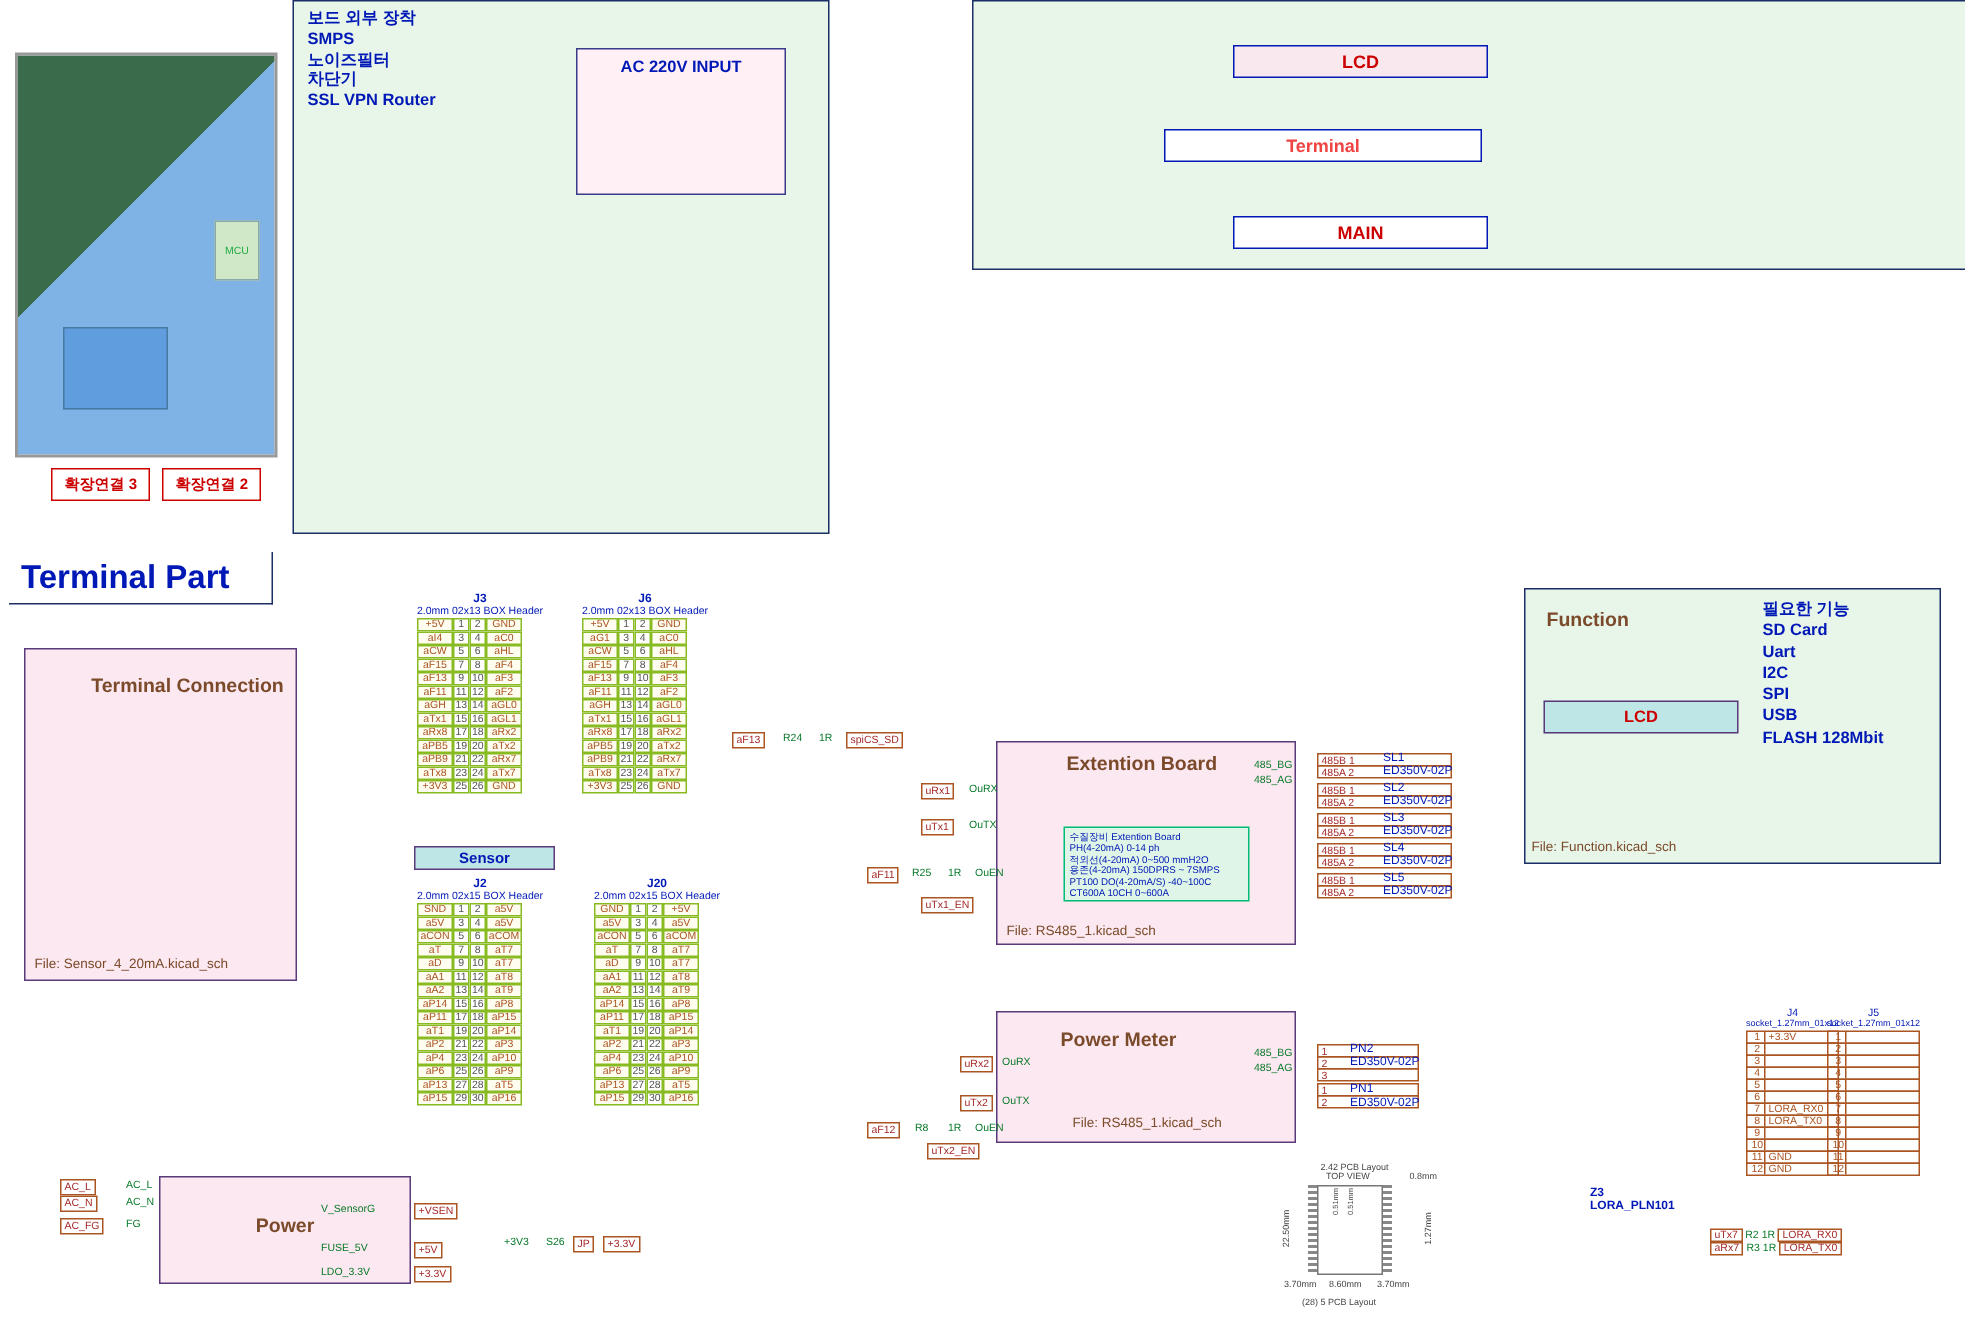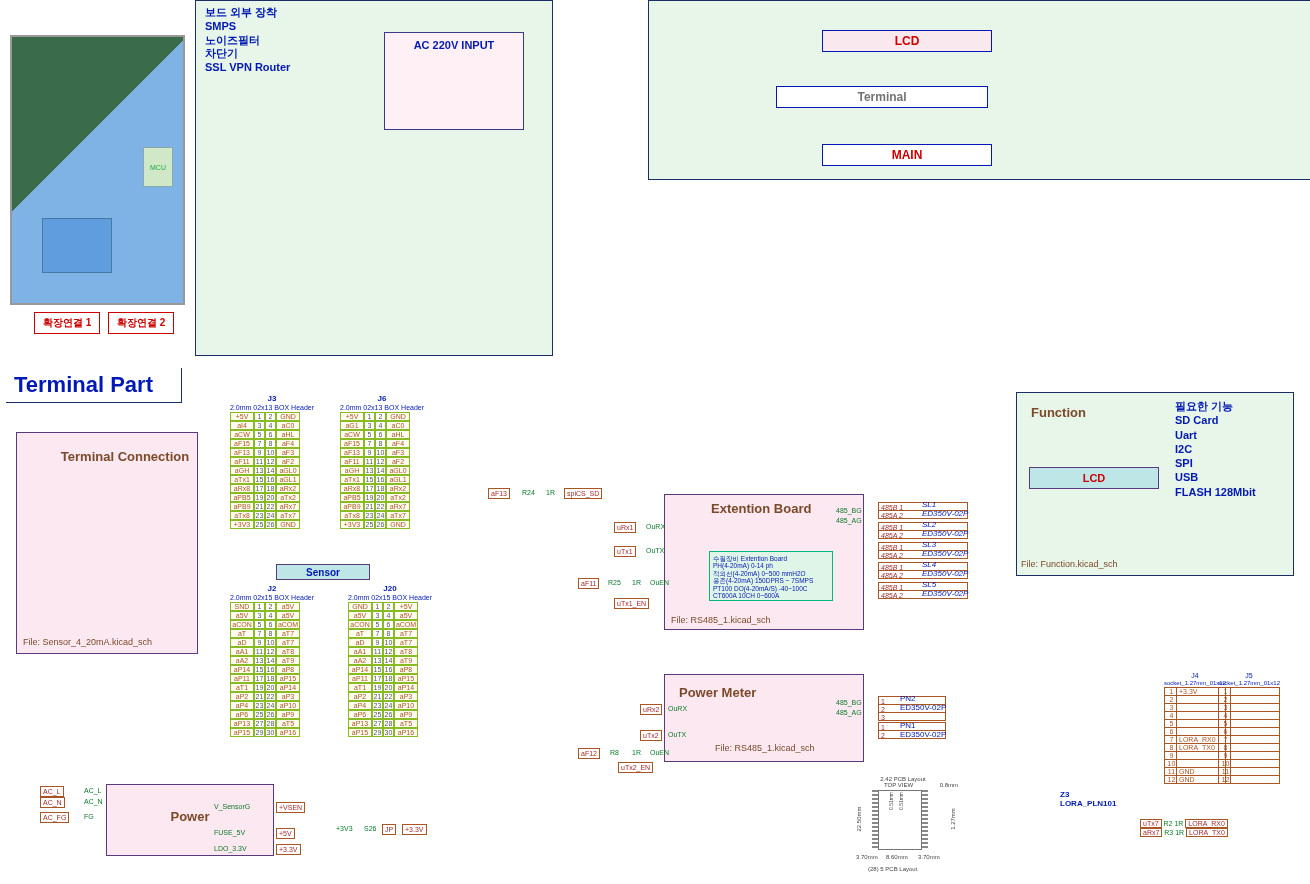--- a/index.html
+++ b/index.html
@@ -17,56 +17,56 @@
   .ext-btn { position:absolute; border:1px solid #c00; background:#fff; color:#c00; font-size:10px; font-weight:bold; padding:3px 8px; }
   .ext-btn.b1 { left:34px; top:312px; }
   .ext-btn.b2 { left:108px; top:312px; }
 
   .notes { position:absolute; color:#0018b5; font-size:11px; line-height:1.25; font-weight:bold; }
   .notes.left { left:205px; top:6px; width:180px; }
   .notes.right { left:656px; top:6px; width:200px; }
 
   .ac-box { position:absolute; left:384px; top:32px; width:140px; height:98px; background:#fff0f6; border:1px solid #3a3a8a; color:#0018b5; font-size:11px; text-align:center; padding-top:6px; font-weight:bold;}
 
-  .case-block { position:absolute; border:1px solid #0018b5; color:#737373; background:#fff; font-size:12px; font-weight:bold; display:flex; align-items:center; justify-content:center; width:170px; height:22px; }
+  .case-block { position:absolute; border:1px solid #0018b5; color:#ef4444; background:#fff; font-size:12px; font-weight:bold; display:flex; align-items:center; justify-content:center; width:170px; height:22px; }
   .case-lcd { left:822px; top:30px; background:#f9e8ee; color:#c00; }
   .case-term { left:776px; top:86px; width:212px; }
   .case-main { left:822px; top:144px; color:#c00; }
 
   .terminal-title { position:absolute; left:6px; top:368px; color:#0018b5; font-size:22px; font-weight:bold; border-bottom:1px solid #1b2f66; padding:4px 8px; width:176px; border-right:1px solid #1b2f66;}
 
   .pink-panel { position:absolute; border:1px solid #5a3a7a; background:#fce8f0; }
   .pink-title { color:#7a4a2a; font-size:13px; font-weight:bold; }
   .file-lbl { color:#7a4a2a; font-size:9px; position:absolute; }
 
   .term-conn { left:16px; top:432px; width:182px; height:222px;padding-left:36px; }
   .term-conn .pink-title { display:block; text-align:center; margin-top:16px; }
 
   .power-panel { left:106px; top:784px; width:168px; height:72px; }
   .power-panel .pink-title { display:block; text-align:center; margin-top:24px; }
 
   .ext-board { left:664px; top:494px; width:200px; height:136px; }
   .ext-board .pink-title { display:block; margin:6px 0 0 46px; }
   .ext-board .desc { position:absolute; left:44px; top:56px; width:124px; height:50px; background:#dff5e8; border:1px solid #0b7; font-size:6.5px; color:#0018b5; padding:3px; line-height:1.15;}
 
-  .pm-panel { left:664px; top:674px; width:200px; height:88px; }
+  .pm-panel { left:664px; top:674px; width:200px; height:88px;padding-left:28px; }
   .pm-panel .pink-title { display:block; margin:10px 0 0 14px; }
 
   .func-panel { left:1016px; top:392px; width:278px; height:184px; background:#e8f5e9; border:1px solid #1b2f66; position:absolute; }
   .func-panel .pink-title { color:#7a4a2a; margin:12px 0 0 14px; display:block;}
   .func-lcd { position:absolute; left:12px; top:74px; width:130px; height:22px; background:#bfe6e6; border:1px solid #5a3a7a; display:flex; align-items:center; justify-content:center; color:#c00; font-weight:bold; }
   .func-notes { position:absolute; left:158px; top:6px; font-size:11px; color:#0018b5; line-height:1.3; font-weight:bold;}
 
   .lora-panel { position:absolute; left:1024px; top:654px; width:270px; height:186px; background:#e8f5e9; border:1px solid #1b2f66; }
   .lora-panel .pink-title { display:block; text-align:center; margin-top:6px; color:#7a4a2a; }
   .lora-shape { position:absolute; left:12px; top:50px; width:80px; height:90px; background:#fce8c8; border:1px solid #b88; clip-path:polygon(0 10%,100% 0,100% 100%,0 90%); }
   .lora-shape .dot{position:absolute;left:60%;top:48%;width:6px;height:6px;background:#c00;border-radius:50%;}
 
   
-  .conn { position:absolute; font-size:7px; }
+  .conn { position:absolute; font-size:7px;margin-left:48px; }
   .conn .hdr { color:#0018b5; font-size:8px; text-align:center; margin-bottom:1px; font-weight:bold;}
   .conn .grid { display:grid; grid-template-columns:24px 11px 11px 24px; }
   .conn .cell { border:1px solid #8b2; height:9px; line-height:8px; background:#fffcf0; color:#a52; text-align:center; overflow:hidden;}
   .conn .cell.num{ color:#555; background:#fff;}
   .sensor-lbl { position:absolute; left:276px; top:564px; width:94px; height:16px; border:1px solid #5a3a7a; background:#bfe6e6; color:#0018b5; font-size:10px; text-align:center; line-height:15px; font-weight:bold;}
 
   .wire-lbl { position:absolute; font-size:7px; color:#a52a2a; border:1px solid #a52; background:#fff; padding:0 2px; line-height:9px;}
   .green-txt { color:#0a7a2a; border:none; background:none; }
   .pn-block { position:absolute; font-size:7px; color:#a52a2a; }
   .pn-block .row{ height:9px; line-height:9px; border:1px solid #a52; margin-bottom:-1px; display:flex; }
@@ -98,21 +98,21 @@
 SMPS
 노이즈필터
 차단기
 SSL VPN Router</div>
   <div class="ac-box">AC 220V INPUT</div>
 
   <div class="pcb-img">
     <div class="mcu">MCU</div>
     <div class="block1"></div>
   </div>
-  <div class="ext-btn b1">확장연결 1</div>
+  <div class="ext-btn b1">확장연결 3</div>
   <div class="ext-btn b2">확장연결 2</div>
 
   <div class="green-panel panel-right"></div>
   <div class="case-block case-lcd">LCD</div>
   <div class="case-block case-term">Terminal</div>
   <div class="case-block case-main">MAIN</div>
 
   <div class="terminal-title">Terminal Part</div>
 
   <div class="pink-panel term-conn">
@@ -410,21 +410,21 @@
   <div class="wire-lbl" style="left:614px; top:546px;">uTx1</div>
   <div class="wire-lbl green-txt" style="left:644px; top:546px;border:none;">OuTX</div>
   <div class="wire-lbl" style="left:578px; top:578px;">aF11</div>
   <div class="wire-lbl green-txt" style="left:606px; top:578px;border:none;">R25</div>
   <div class="wire-lbl green-txt" style="left:630px; top:578px;border:none;">1R</div>
   <div class="wire-lbl green-txt" style="left:648px; top:578px;border:none;">OuEN</div>
   <div class="wire-lbl" style="left:614px; top:598px;">uTx1_EN</div>
 
   <div class="wire-lbl green-txt" style="left:834px; top:506px;border:none;">485_BG</div>
   <div class="wire-lbl green-txt" style="left:834px; top:516px;border:none;">485_AG</div>
-  <div id="ext-slots" class="pn-block" style="left:878px; top:502px;font-style:italic;">
+  <div id="ext-slots" class="pn-block" style="left:878px; top:502px;">
       <div class="row">
         <span class="c">485B  1</span>
       </div>
       <div class="row">
         <span class="c">485A  2</span>
       </div>
       <div style="margin:-19px 0 4px 44px;"><span class="pn-desc">SL1</span><br><span class="pn-desc">ED350V-02P</span></div>
       <div class="row">
         <span class="c">485B  1</span>
       </div>

